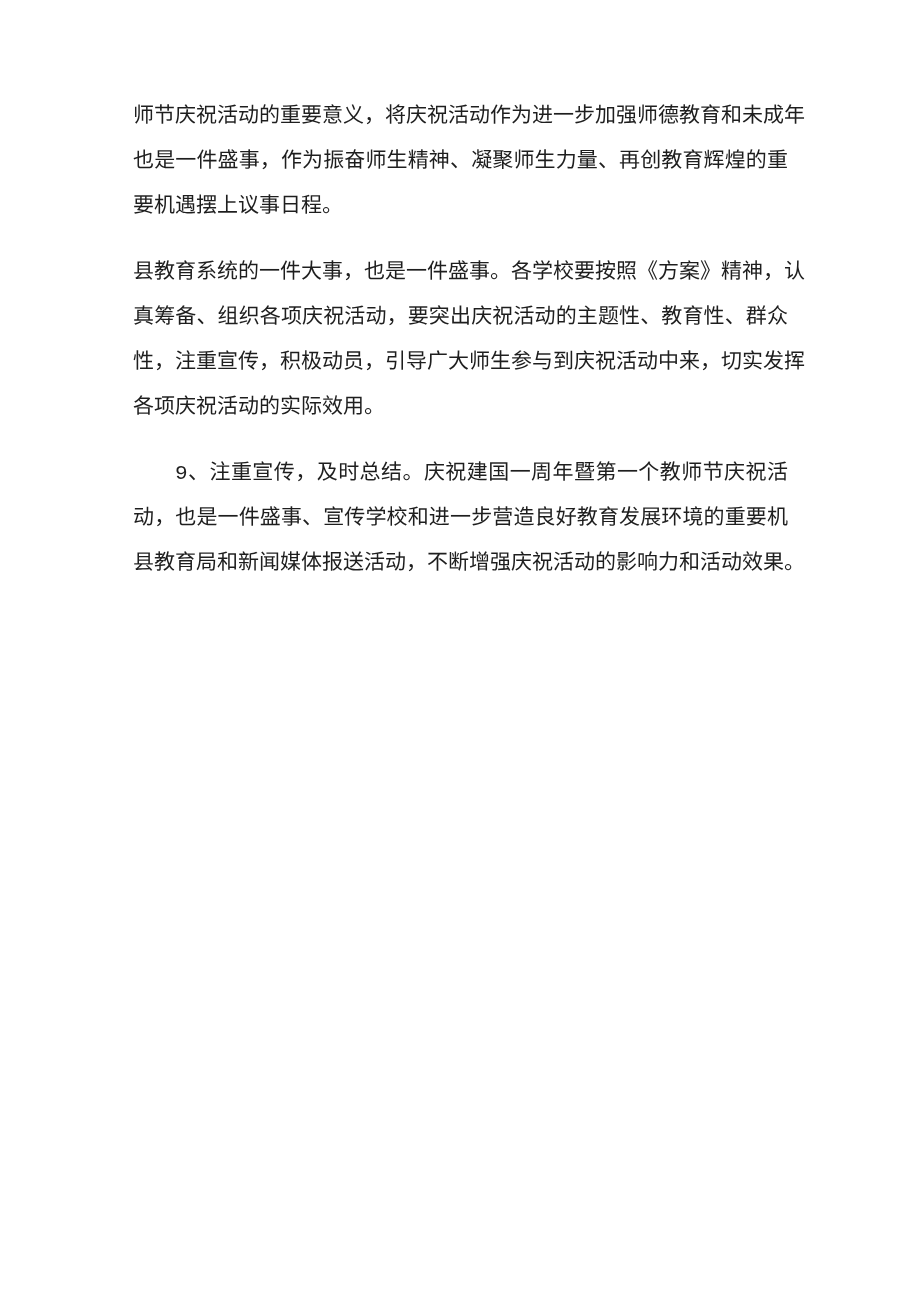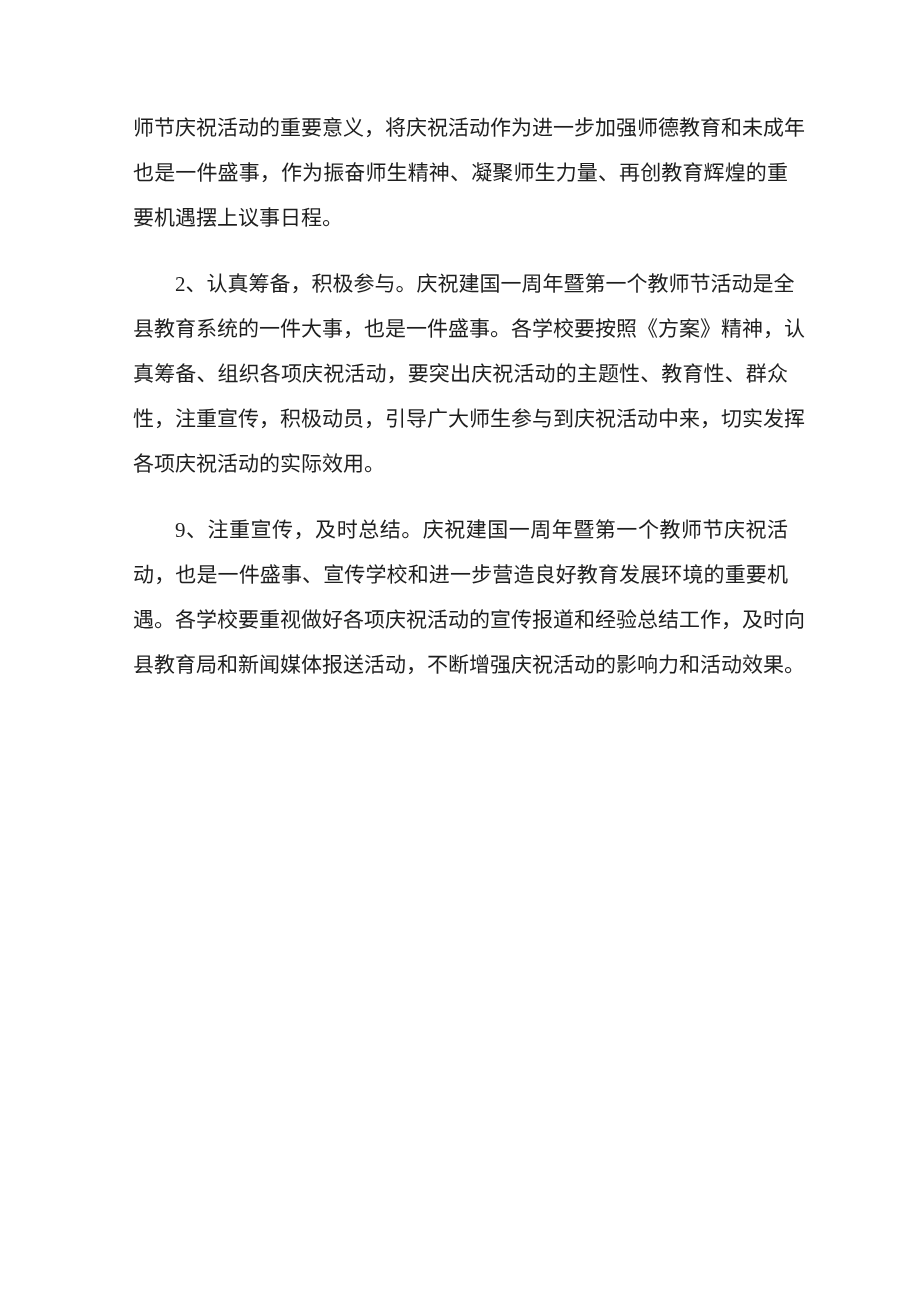--- a/index.html
+++ b/index.html
@@ -11,22 +11,23 @@
     position: relative;
     width: 920px;
     height: 1301px;
     background: #ffffff;
     overflow: hidden;
     font-family: "Liberation Serif", "DejaVu Serif", serif;
   }
   .content {
     position: absolute;
     left: 133px;
-    top: 106px;
+    top: 94px;
     width: 655px;
+    font-family: Liberation Mono, monospace;
   }
   .para {
     margin: 0;
     padding: 0;
   }
   .para + .para {
     margin-top: 21px;
   }
   .line {
     height: 45px;
@@ -54,28 +55,26 @@
 <div class="page">
   <div class="content">
 
     <div class="para">
       <div class="line">师节庆祝活动的重要意义，将庆祝活动作为进一步加强师德教育和未成年</div>
       <div class="line">也是一件盛事，作为振奋师生精神、凝聚师生力量、再创教育辉煌的重</div>
       <div class="line last">要机遇摆上议事日程。</div>
     </div>
 
     <div class="para">
-      <div class="line indent">2、认真筹备，积极参与。庆祝建国一周年暨第一个教师节活动是全</div>
       <div class="line">县教育系统的一件大事，也是一件盛事。各学校要按照《方案》精神，认</div>
       <div class="line">真筹备、组织各项庆祝活动，要突出庆祝活动的主题性、教育性、群众</div>
       <div class="line">性，注重宣传，积极动员，引导广大师生参与到庆祝活动中来，切实发挥</div>
       <div class="line last">各项庆祝活动的实际效用。</div>
     </div>
 
     <div class="para">
       <div class="line indent">9、注重宣传，及时总结。庆祝建国一周年暨第一个教师节庆祝活</div>
       <div class="line">动，也是一件盛事、宣传学校和进一步营造良好教育发展环境的重要机</div>
-      <div class="line">遇。各学校要重视做好各项庆祝活动的宣传报道和经验总结工作，及时向</div>
       <div class="line last">县教育局和新闻媒体报送活动，不断增强庆祝活动的影响力和活动效果。</div>
     </div>
 
   </div>
 </div>
 
 </body></html>

